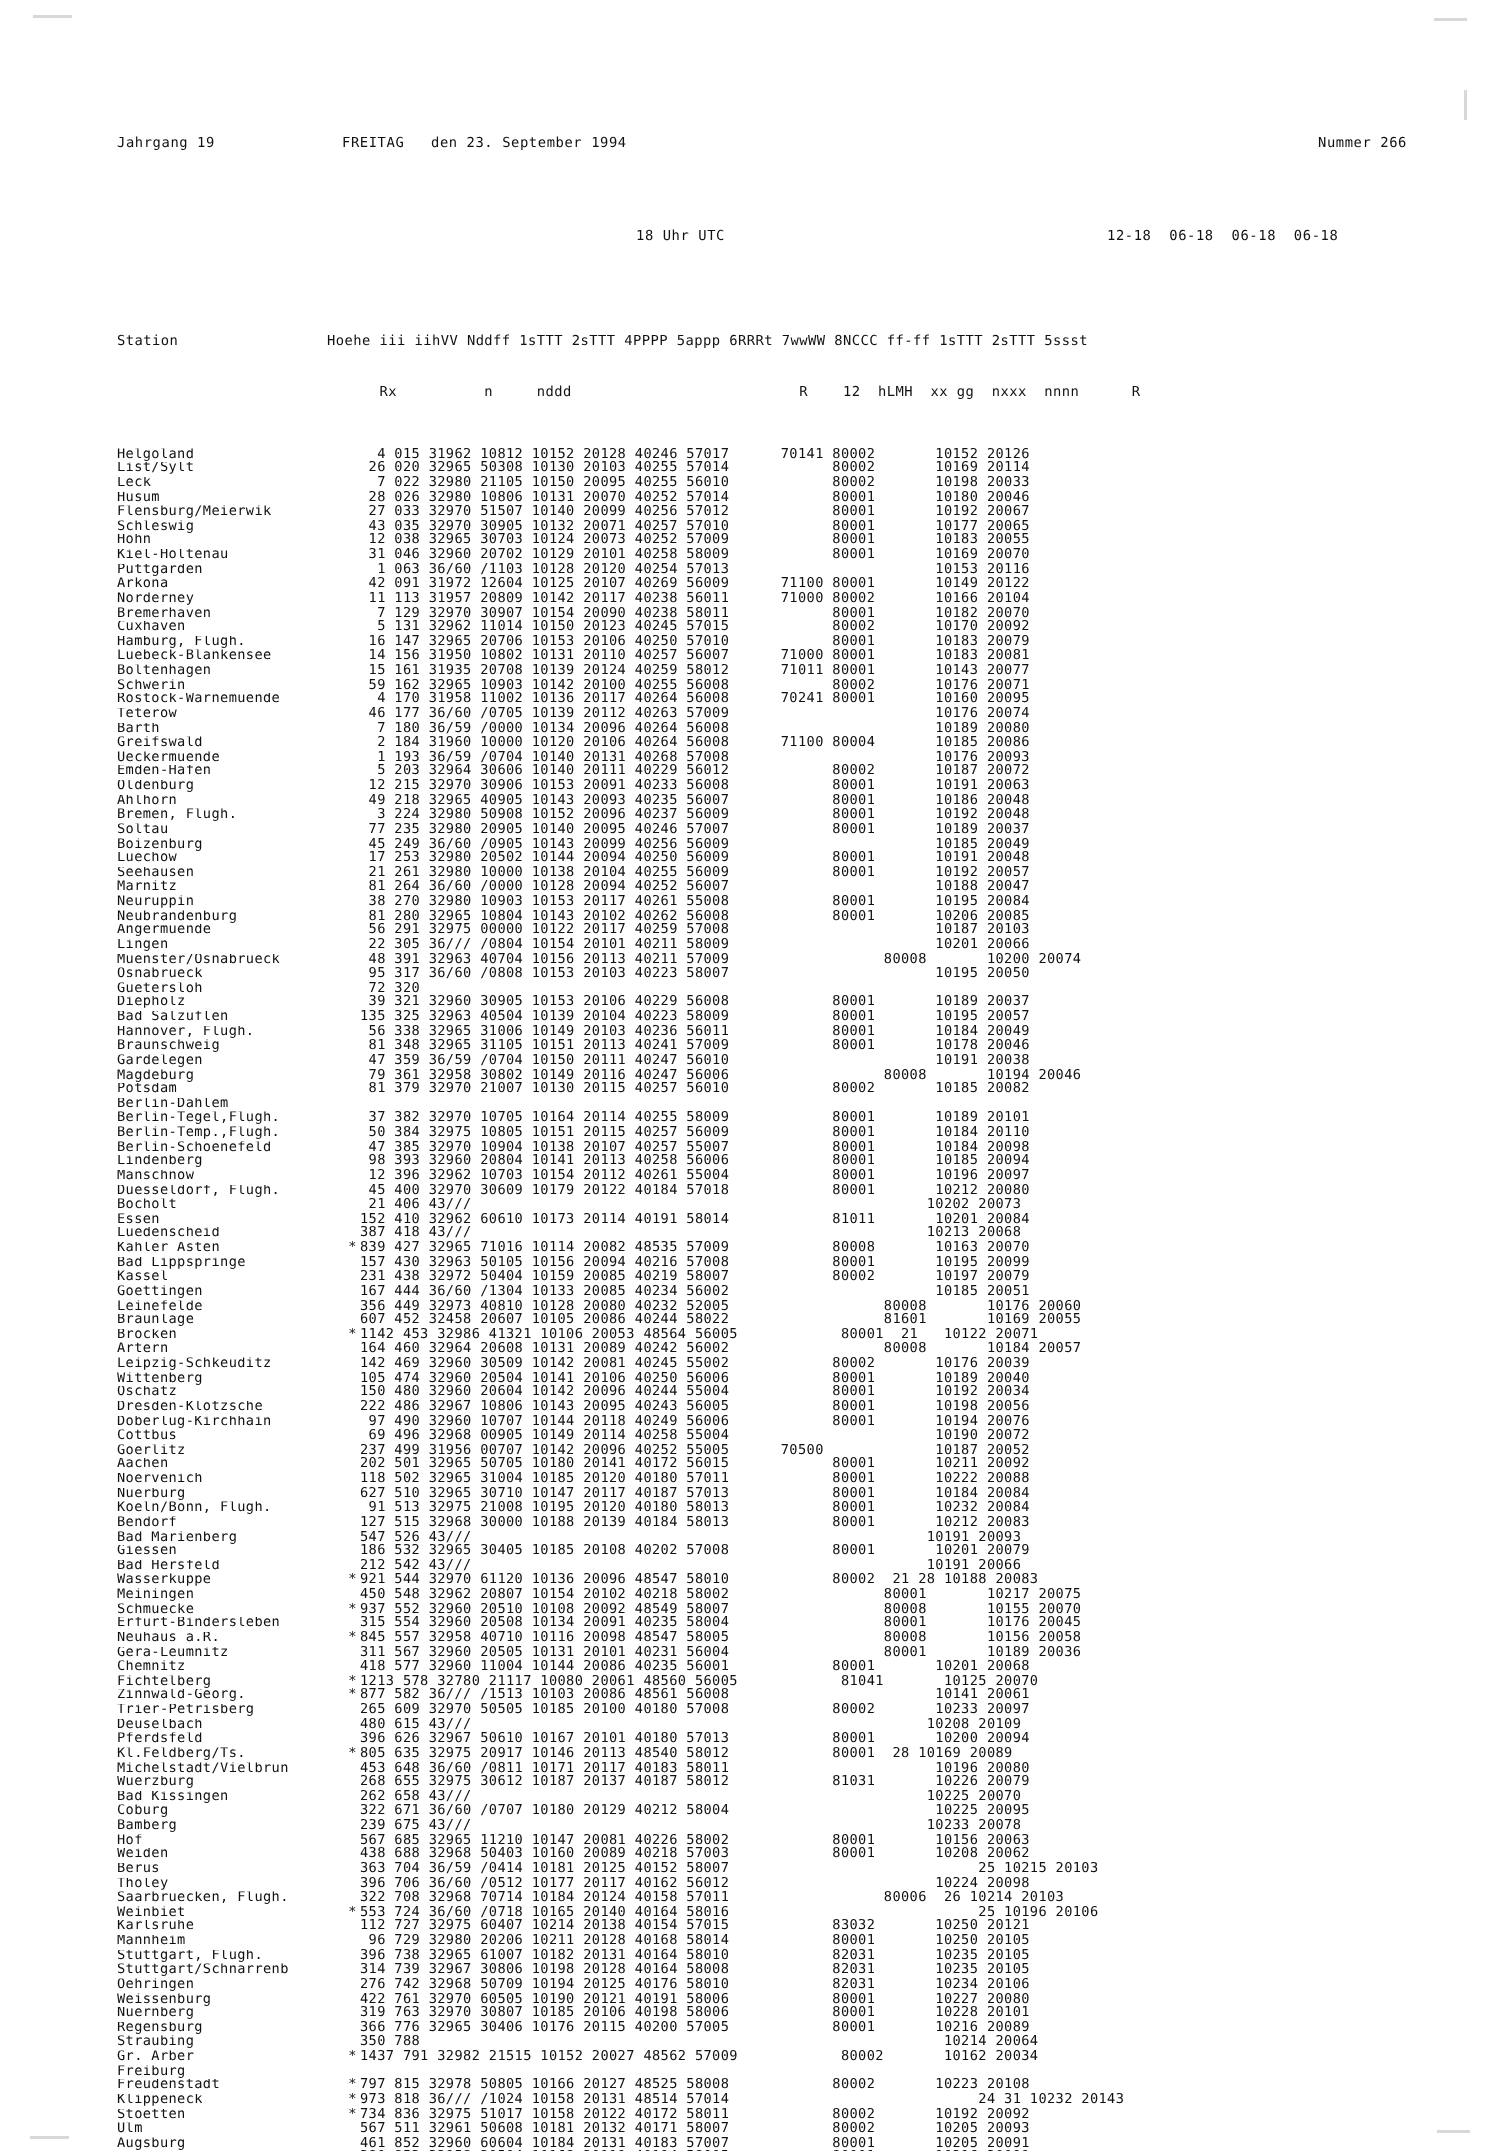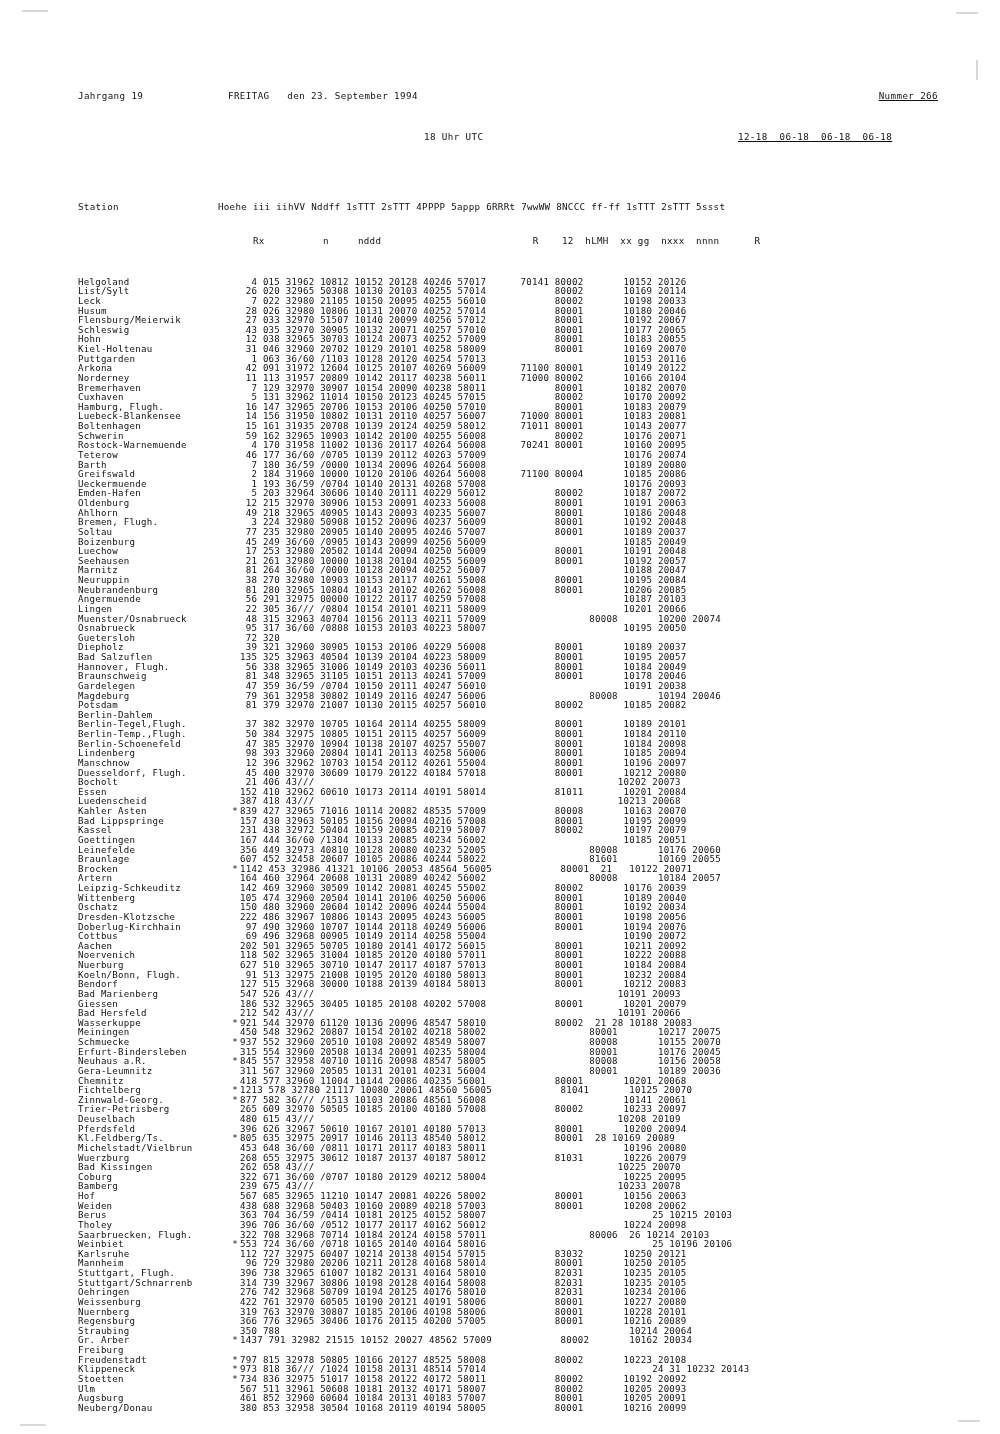--- a/index.html
+++ b/index.html
@@ -37,21 +37,21 @@
     line-height: 12.2px;
     letter-spacing: 0.4px;
     white-space: pre;
   }
   .hdr-row {
     display: flex;
     white-space: pre;
   }
   .hdr-left { width: 150px; }
   .hdr-mid { flex: 1; text-align: left; }
-  .hdr-right { width: 130px; text-align: right; text-decoration: underline; }
+  .hdr-right { width: 130px; text-align: right; }
 
   .colhead {
     margin-top: 10px;
     font-size: 9.2px;
     line-height: 11.5px;
     white-space: pre;
     letter-spacing: 0.3px;
   }
   .table {
     margin-top: 8px;
@@ -90,21 +90,21 @@
   <div class="edge-mark" style="left:976px; top:60px; width:2px; height:20px;"></div>
 
   <div class="sheet">
 
     <div class="hdr">
       <div class="hdr-row">
         <span class="hdr-left">Jahrgang 19</span>
         <span class="hdr-mid"><span>FREITAG</span>   <span>den 23. September 1994</span></span>
         <span class="hdr-right">Nummer 266</span>
       </div>
-      <div class="hdr-row" style="margin-top:4px;justify-content:center;">
+      <div class="hdr-row" style="margin-top:25px;justify-content:center;">
         <span class="hdr-left"></span>
         <span class="hdr-mid" style="padding-left:196px;"><span>18 Uhr UTC</span></span>
         <span class="hdr-right" style="width:200px; text-align:left;"><span>12-18  06-18  06-18  06-18</span></span>
       </div>
     </div>
 
     <div class="colhead">
       <div>Station                 Hoehe iii iihVV Nddff 1sTTT 2sTTT 4PPPP 5appp 6RRRt 7wwWW 8NCCC ff-ff 1sTTT 2sTTT 5ssst</div>
       <div>                              Rx          n     nddd                          R    12  hLMH  xx gg  nxxx  nnnn      R</div>
     </div>
@@ -138,21 +138,21 @@
         <div class="row"><span class="c-station">Bremen, Flugh.</span><span class="c-star"></span><span class="c-data">  3 224 32980 50908 10152 20096 40237 56009            80001       10192 20048</span></div>
         <div class="row"><span class="c-station">Soltau</span><span class="c-star"></span><span class="c-data"> 77 235 32980 20905 10140 20095 40246 57007            80001       10189 20037</span></div>
         <div class="row"><span class="c-station">Boizenburg</span><span class="c-star"></span><span class="c-data"> 45 249 36/60 /0905 10143 20099 40256 56009                        10185 20049</span></div>
         <div class="row"><span class="c-station">Luechow</span><span class="c-star"></span><span class="c-data"> 17 253 32980 20502 10144 20094 40250 56009            80001       10191 20048</span></div>
         <div class="row"><span class="c-station">Seehausen</span><span class="c-star"></span><span class="c-data"> 21 261 32980 10000 10138 20104 40255 56009            80001       10192 20057</span></div>
         <div class="row"><span class="c-station">Marnitz</span><span class="c-star"></span><span class="c-data"> 81 264 36/60 /0000 10128 20094 40252 56007                        10188 20047</span></div>
         <div class="row"><span class="c-station">Neuruppin</span><span class="c-star"></span><span class="c-data"> 38 270 32980 10903 10153 20117 40261 55008            80001       10195 20084</span></div>
         <div class="row"><span class="c-station">Neubrandenburg</span><span class="c-star"></span><span class="c-data"> 81 280 32965 10804 10143 20102 40262 56008            80001       10206 20085</span></div>
         <div class="row"><span class="c-station">Angermuende</span><span class="c-star"></span><span class="c-data"> 56 291 32975 00000 10122 20117 40259 57008                        10187 20103</span></div>
         <div class="row"><span class="c-station">Lingen</span><span class="c-star"></span><span class="c-data"> 22 305 36/// /0804 10154 20101 40211 58009                        10201 20066</span></div>
-        <div class="row"><span class="c-station">Muenster/Osnabrueck</span><span class="c-star"></span><span class="c-data"> 48 315 32963 40704 10156 20113 40211 57009                  80008       10200 20074</span></div>
+        <div class="row"><span class="c-station">Muenster/Osnabrueck</span><span class="c-star"></span><span class="c-data"> 48 391 32963 40704 10156 20113 40211 57009                  80008       10200 20074</span></div>
         <div class="row"><span class="c-station">Osnabrueck</span><span class="c-star"></span><span class="c-data"> 95 317 36/60 /0808 10153 20103 40223 58007                        10195 20050</span></div>
         <div class="row"><span class="c-station">Guetersloh</span><span class="c-star"></span><span class="c-data"> 72 320</span></div>
         <div class="row"><span class="c-station">Diepholz</span><span class="c-star"></span><span class="c-data"> 39 321 32960 30905 10153 20106 40229 56008            80001       10189 20037</span></div>
         <div class="row"><span class="c-station">Bad Salzuflen</span><span class="c-star"></span><span class="c-data">135 325 32963 40504 10139 20104 40223 58009            80001       10195 20057</span></div>
         <div class="row"><span class="c-station">Hannover, Flugh.</span><span class="c-star"></span><span class="c-data"> 56 338 32965 31006 10149 20103 40236 56011            80001       10184 20049</span></div>
         <div class="row"><span class="c-station">Braunschweig</span><span class="c-star"></span><span class="c-data"> 81 348 32965 31105 10151 20113 40241 57009            80001       10178 20046</span></div>
         <div class="row"><span class="c-station">Gardelegen</span><span class="c-star"></span><span class="c-data"> 47 359 36/59 /0704 10150 20111 40247 56010                        10191 20038</span></div>
         <div class="row"><span class="c-station">Magdeburg</span><span class="c-star"></span><span class="c-data"> 79 361 32958 30802 10149 20116 40247 56006                  80008       10194 20046</span></div>
         <div class="row"><span class="c-station">Potsdam</span><span class="c-star"></span><span class="c-data"> 81 379 32970 21007 10130 20115 40257 56010            80002       10185 20082</span></div>
         <div class="row"><span class="c-station">Berlin-Dahlem</span><span class="c-star"></span></div>
@@ -172,20 +172,21 @@
         <div class="row"><span class="c-station">Leinefelde</span><span class="c-star"></span><span class="c-data">356 449 32973 40810 10128 20080 40232 52005                  80008       10176 20060</span></div>
         <div class="row"><span class="c-station">Braunlage</span><span class="c-star"></span><span class="c-data">607 452 32458 20607 10105 20086 40244 58022                  81601       10169 20055</span></div>
         <div class="row"><span class="c-station">Brocken</span><span class="c-star">*</span><span class="c-data">1142 453 32986 41321 10106 20053 48564 56005            80001  21   10122 20071</span></div>
         <div class="row"><span class="c-station">Artern</span><span class="c-star"></span><span class="c-data">164 460 32964 20608 10131 20089 40242 56002                  80008       10184 20057</span></div>
         <div class="row"><span class="c-station">Leipzig-Schkeuditz</span><span class="c-star"></span><span class="c-data">142 469 32960 30509 10142 20081 40245 55002            80002       10176 20039</span></div>
         <div class="row"><span class="c-station">Wittenberg</span><span class="c-star"></span><span class="c-data">105 474 32960 20504 10141 20106 40250 56006            80001       10189 20040</span></div>
         <div class="row"><span class="c-station">Oschatz</span><span class="c-star"></span><span class="c-data">150 480 32960 20604 10142 20096 40244 55004            80001       10192 20034</span></div>
         <div class="row"><span class="c-station">Dresden-Klotzsche</span><span class="c-star"></span><span class="c-data">222 486 32967 10806 10143 20095 40243 56005            80001       10198 20056</span></div>
         <div class="row"><span class="c-station">Doberlug-Kirchhain</span><span class="c-star"></span><span class="c-data"> 97 490 32960 10707 10144 20118 40249 56006            80001       10194 20076</span></div>
         <div class="row"><span class="c-station">Cottbus</span><span class="c-star"></span><span class="c-data"> 69 496 32968 00905 10149 20114 40258 55004                        10190 20072</span></div>
+        <div class="row"><span class="c-station">Goerlitz</span><span class="c-star"></span><span class="c-data">237 499 31956 00707 10142 20096 40252 55005      70500             10187 20052</span></div>
         <div class="row"><span class="c-station">Aachen</span><span class="c-star"></span><span class="c-data">202 501 32965 50705 10180 20141 40172 56015            80001       10211 20092</span></div>
         <div class="row"><span class="c-station">Noervenich</span><span class="c-star"></span><span class="c-data">118 502 32965 31004 10185 20120 40180 57011            80001       10222 20088</span></div>
         <div class="row"><span class="c-station">Nuerburg</span><span class="c-star"></span><span class="c-data">627 510 32965 30710 10147 20117 40187 57013            80001       10184 20084</span></div>
         <div class="row"><span class="c-station">Koeln/Bonn, Flugh.</span><span class="c-star"></span><span class="c-data"> 91 513 32975 21008 10195 20120 40180 58013            80001       10232 20084</span></div>
         <div class="row"><span class="c-station">Bendorf</span><span class="c-star"></span><span class="c-data">127 515 32968 30000 10188 20139 40184 58013            80001       10212 20083</span></div>
         <div class="row"><span class="c-station">Bad Marienberg</span><span class="c-star"></span><span class="c-data">547 526 43///                                                     10191 20093</span></div>
         <div class="row"><span class="c-station">Giessen</span><span class="c-star"></span><span class="c-data">186 532 32965 30405 10185 20108 40202 57008            80001       10201 20079</span></div>
         <div class="row"><span class="c-station">Bad Hersfeld</span><span class="c-star"></span><span class="c-data">212 542 43///                                                     10191 20066</span></div>
         <div class="row"><span class="c-station">Wasserkuppe</span><span class="c-star">*</span><span class="c-data">921 544 32970 61120 10136 20096 48547 58010            80002  21 28 10188 20083</span></div>
         <div class="row"><span class="c-station">Meiningen</span><span class="c-star"></span><span class="c-data">450 548 32962 20807 10154 20102 40218 58002                  80001       10217 20075</span></div>

